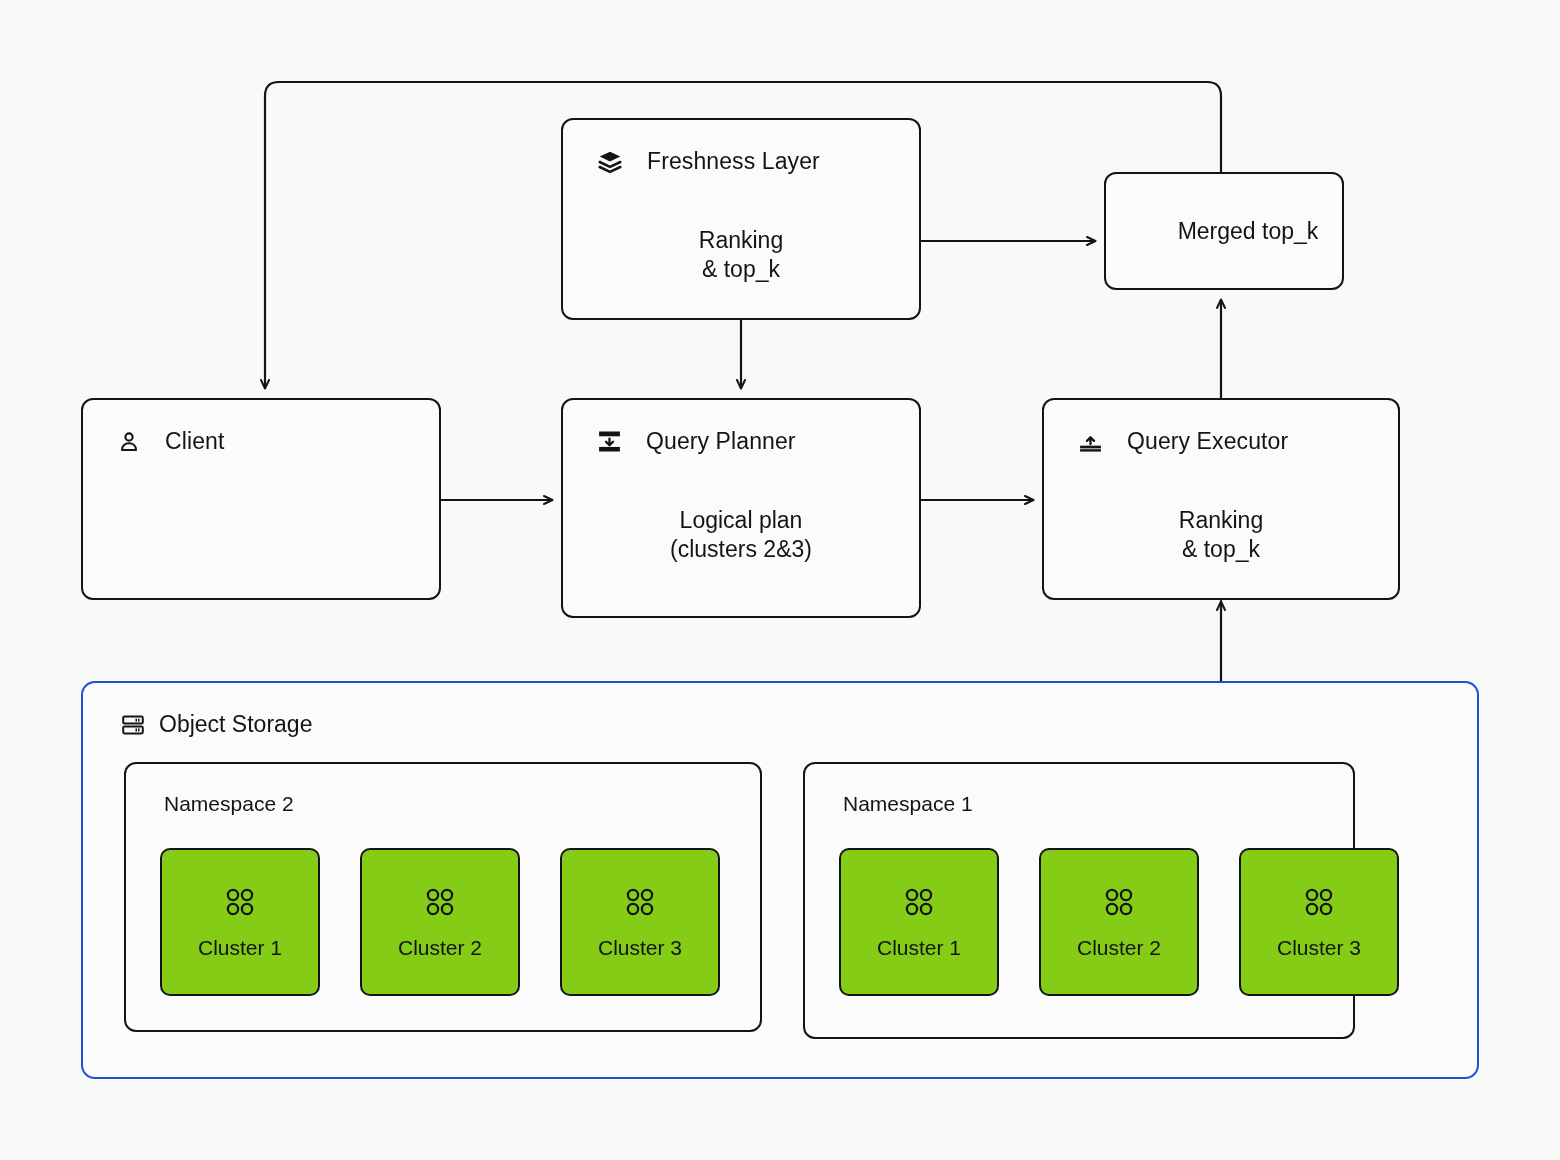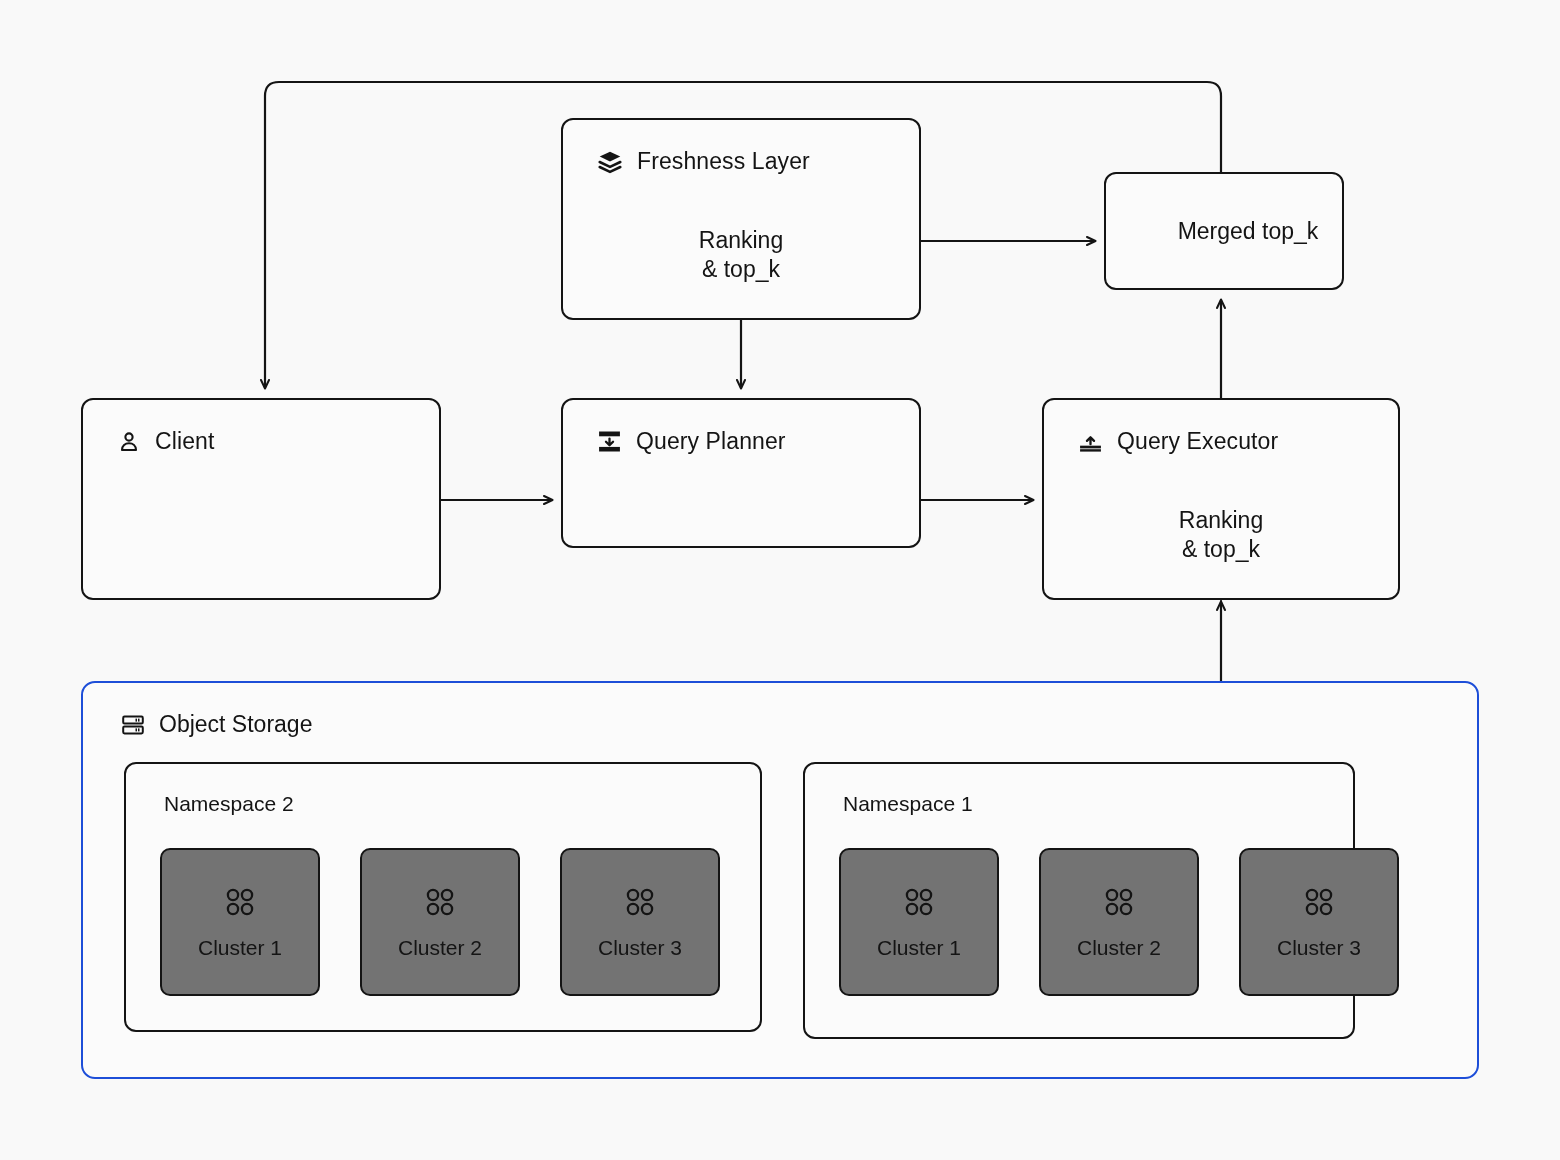--- a/index.html
+++ b/index.html
@@ -30,21 +30,21 @@
     background: #fbfbfb;
     border: 2px solid #141414;
     border-radius: 12px;
     z-index: 2;
   }
   .node-header {
     position: absolute;
     left: 34px; top: 28px;
     display: flex;
     align-items: center;
-    gap: 14px;
+    gap: 24px;
   }
   .node-title {
     font-size: 23px;
     color: #141414;
     letter-spacing: 0.1px;
     white-space: nowrap;
   }
   .node-body {
     position: absolute;
     left: 0; right: 0;
@@ -87,21 +87,21 @@
     border-radius: 12px;
   }
   .ns-title {
     position: absolute; left: 38px; top: 28px;
     font-size: 21px; color: #141414;
   }
 
   .cluster {
     position: absolute;
     width: 160px; height: 148px;
-    background: #737373;
+    background: #84cc16;
     border: 2px solid #141414;
     border-radius: 10px;
     display: flex;
     flex-direction: column;
     align-items: center;
     justify-content: center;
     gap: 16px;
   }
   .cluster-label { font-size: 21px; color: #141414; }
 </style>
@@ -162,30 +162,34 @@
       <span class="icon">
         <svg width="24" height="24" viewBox="0 0 24 24">
           <circle cx="12" cy="7" r="3.6" fill="none" stroke="#141414" stroke-width="2.1"></circle>
           <path d="M5 20 C5 15.6 8.2 13.2 12 13.2 C15.8 13.2 19 15.6 19 20 Z" fill="none" stroke="#141414" stroke-width="2.1" stroke-linejoin="round"></path>
         </svg>
       </span>
       <span class="node-title">Client</span>
     </div>
   </div>
 
-  <div class="node" style="left:561px; top:398px; width:360px; height:150px;">
+  <div class="node" style="left:561px; top:398px; width:360px; height:220px;">
     <div class="node-header">
       <span class="icon">
         <svg width="25" height="25" viewBox="0 0 24 24">
           <rect x="2" y="2.4" width="20" height="4.6" fill="#141414"></rect>
           <path d="M12 9.2 L12 15.4 M8.6 12.2 L12 15.6 L15.4 12.2" fill="none" stroke="#141414" stroke-width="2.2" stroke-linecap="round" stroke-linejoin="round"></path>
           <rect x="2" y="17.2" width="20" height="4.4" fill="#141414"></rect>
         </svg>
       </span>
       <span class="node-title">Query Planner</span>
+    </div>
+    <div class="node-body" style="top:106px;">
+      <span class="ln">Logical plan</span>
+      <span class="ln">(clusters 2&amp;3)</span>
     </div>
   </div>
 
   <div class="node" style="left:1042px; top:398px; width:358px; height:202px;">
     <div class="node-header">
       <span class="icon">
         <svg width="25" height="25" viewBox="0 0 24 24">
           <path d="M12 14.6 L12 8 M8.6 11.4 L12 8 L15.4 11.4" fill="none" stroke="#141414" stroke-width="2.2" stroke-linecap="round" stroke-linejoin="round"></path>
           <rect x="2" y="16" width="20" height="2.6" fill="#141414"></rect>
           <rect x="2" y="19.4" width="20" height="2.3" fill="#141414"></rect>

